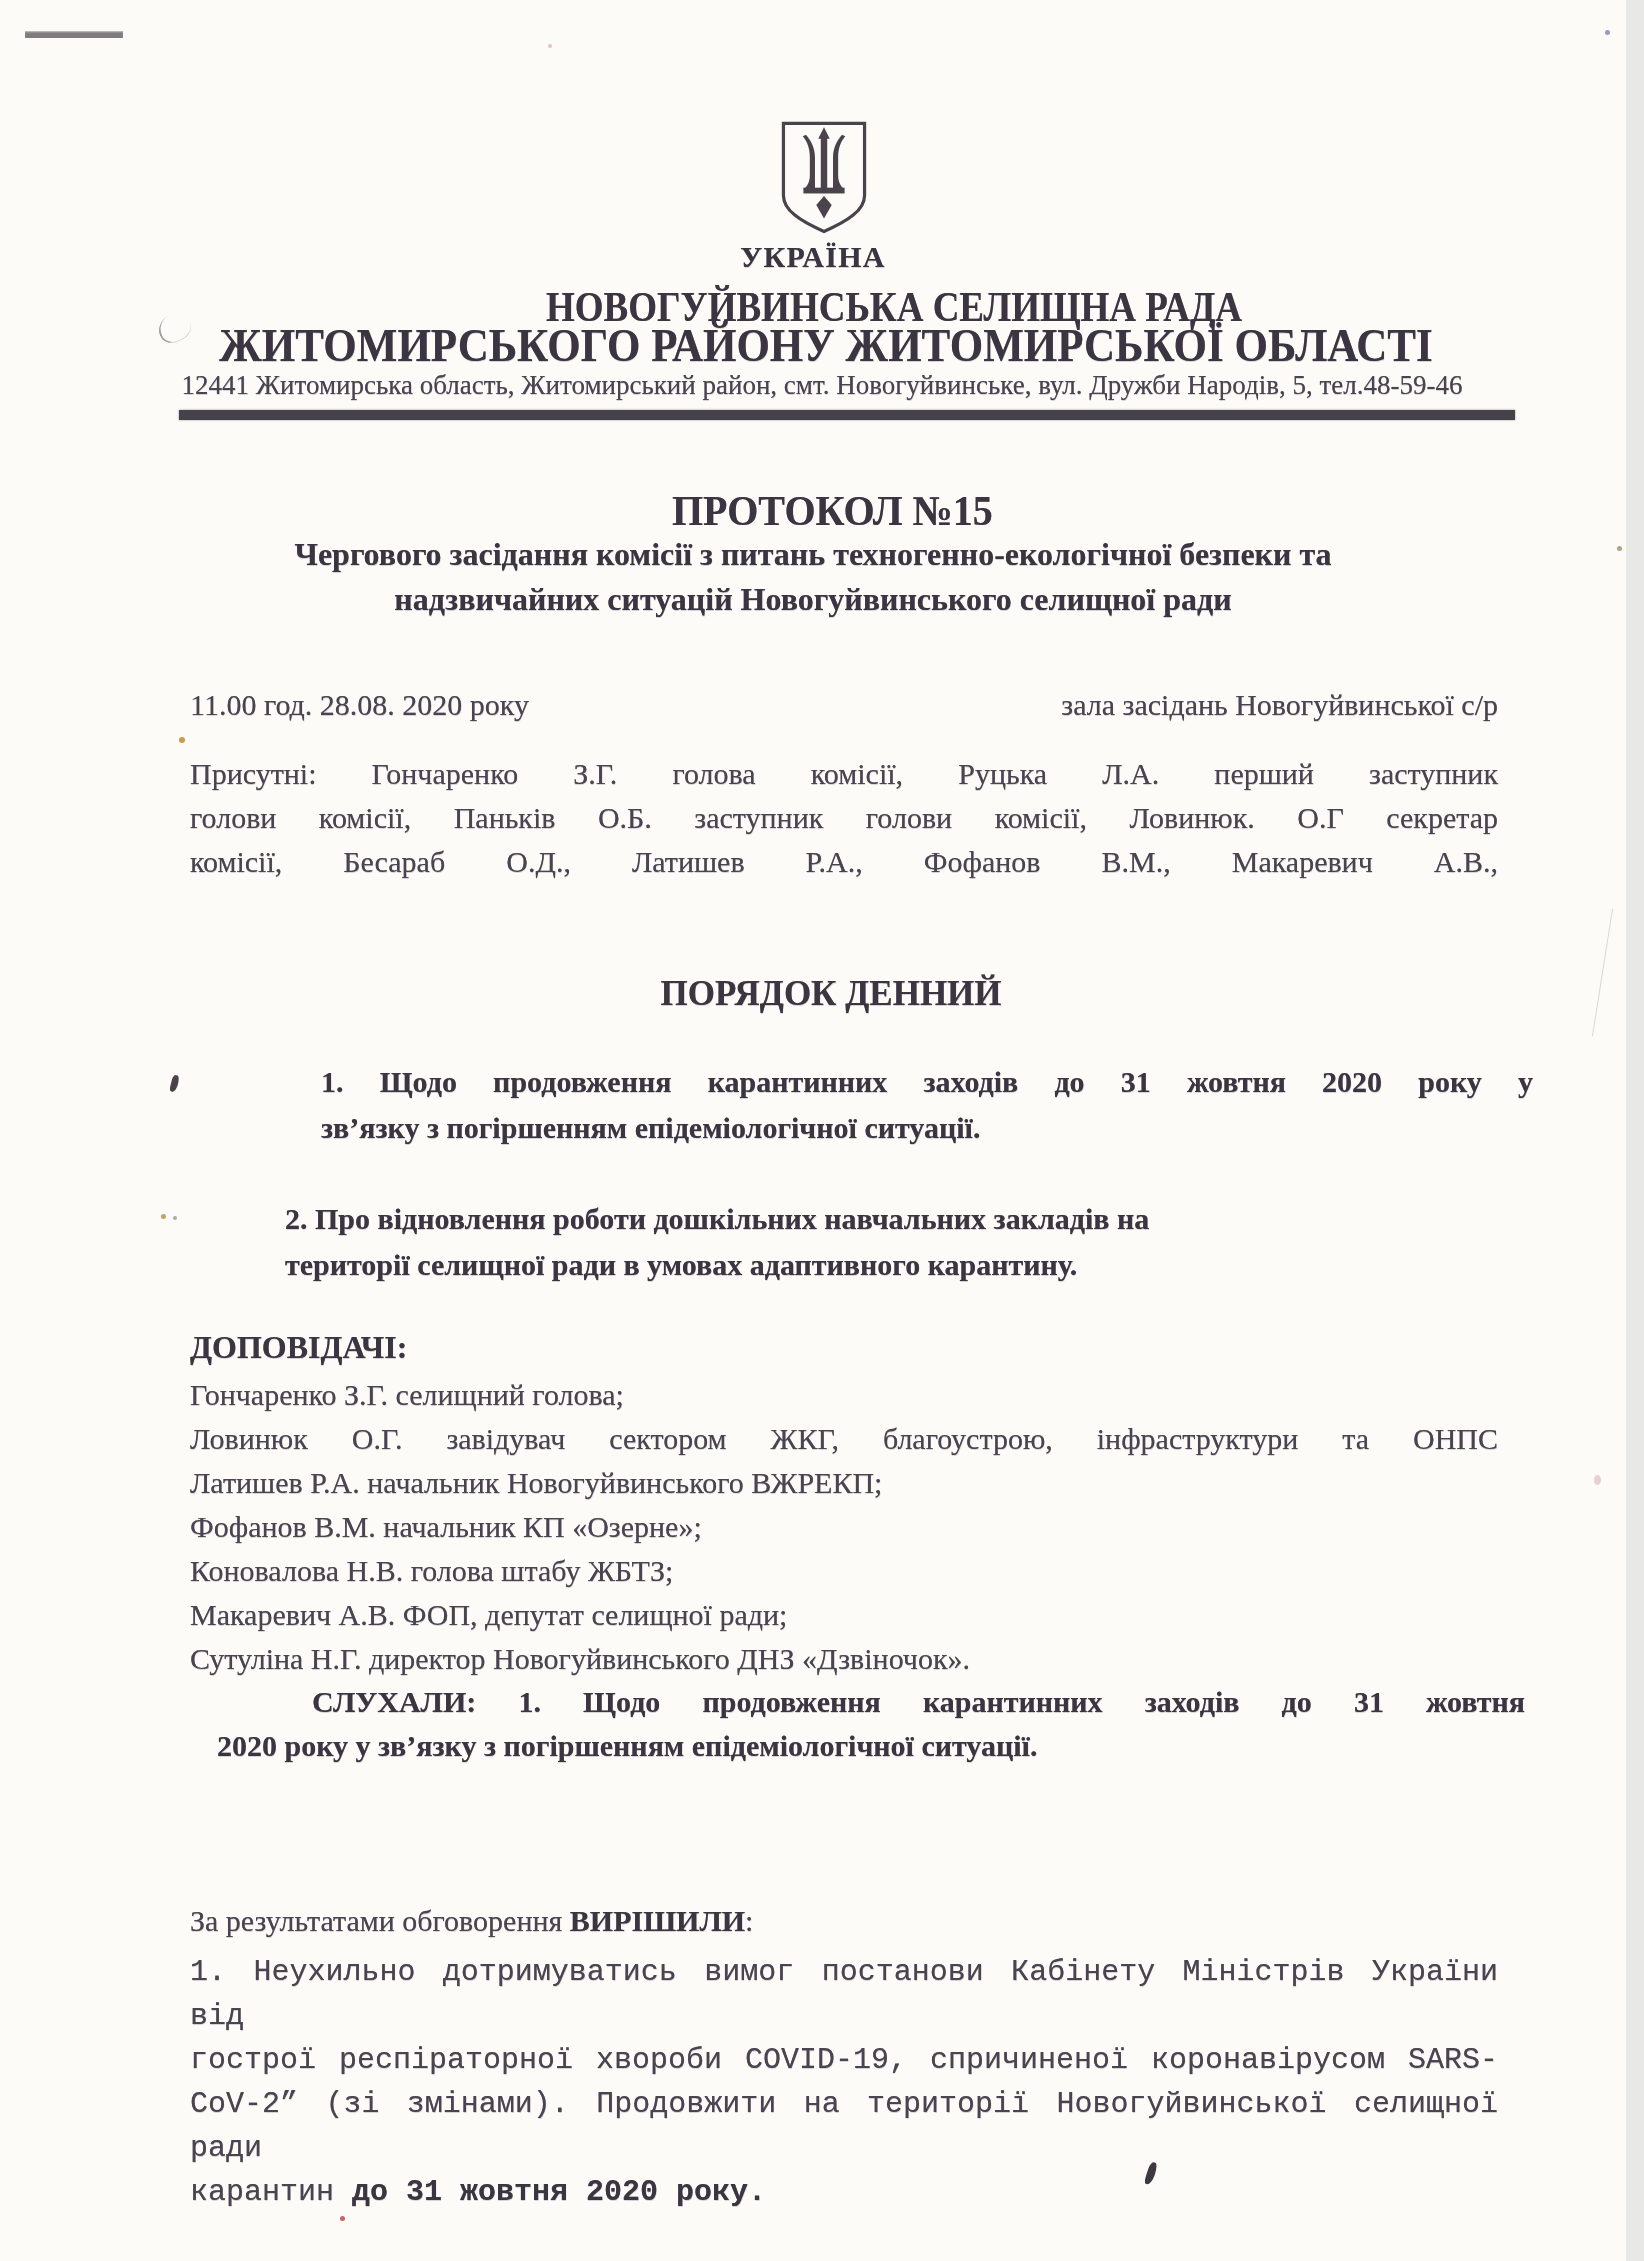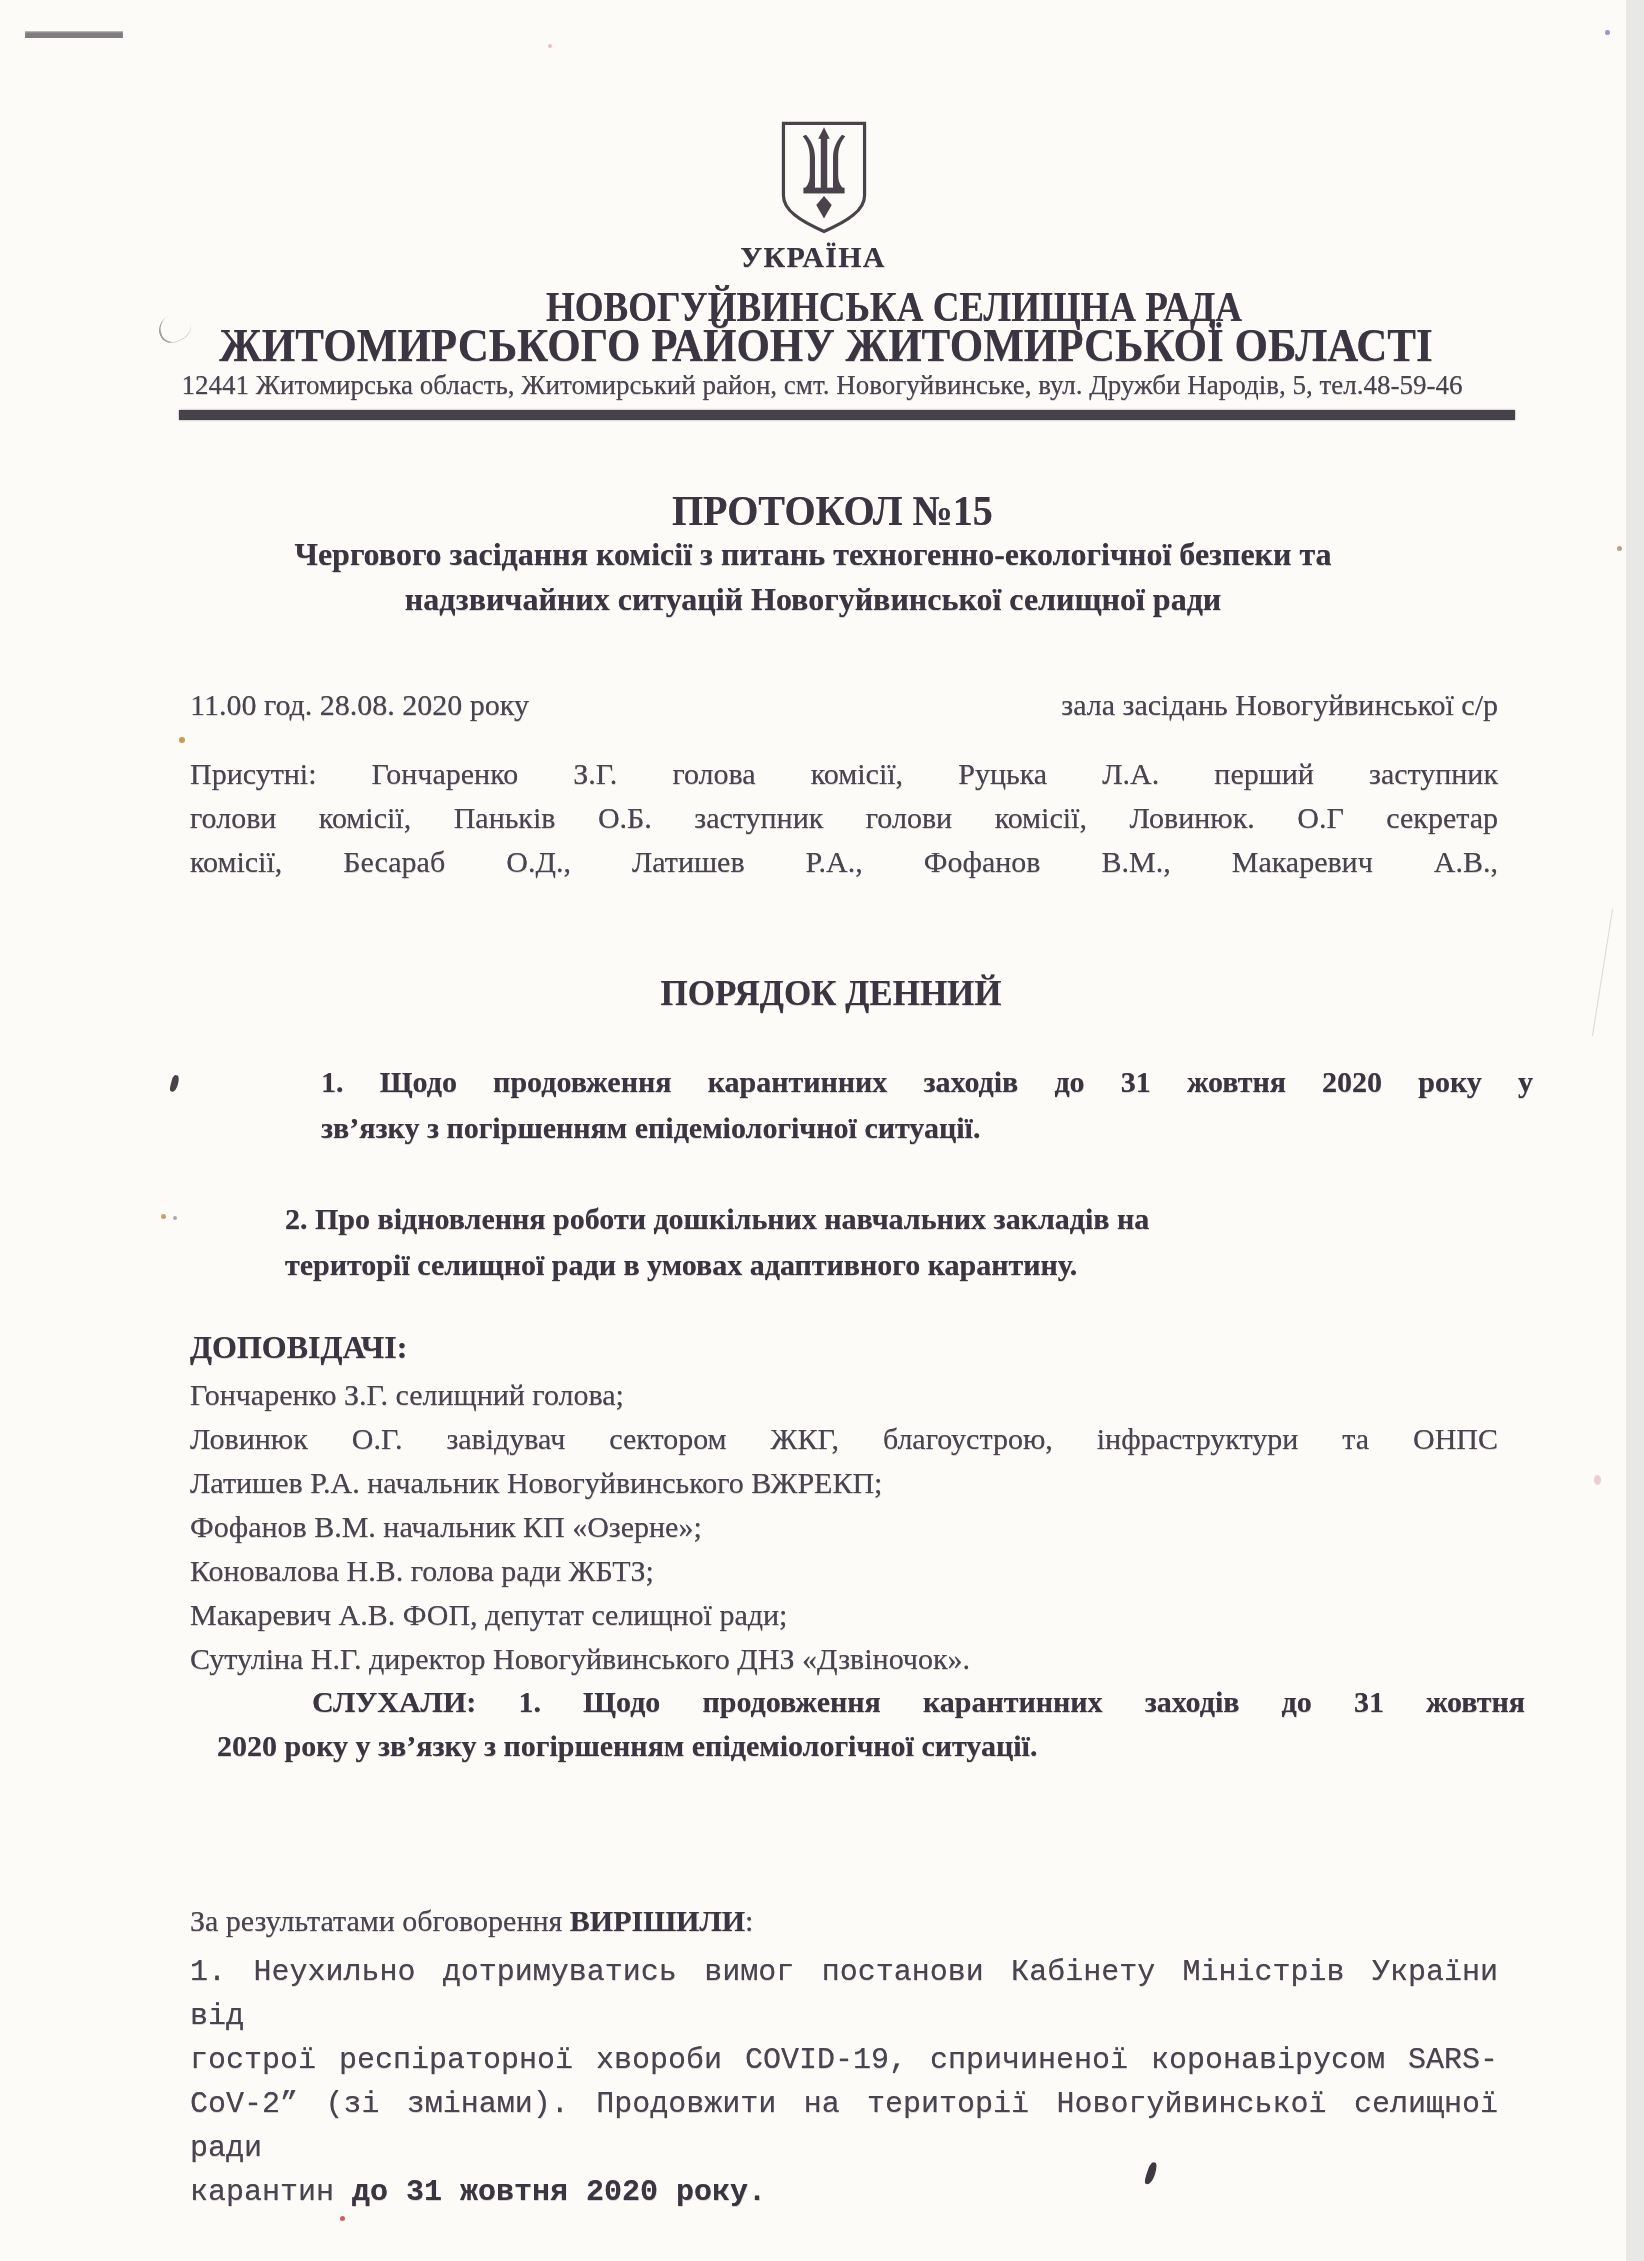--- a/index.html
+++ b/index.html
@@ -67,21 +67,21 @@
   <div class="t center b" style="top:321px;font-size:43px;transform:translateX(13px) scaleY(1.1);">ЖИТОМИРСЬКОГО РАЙОНУ  ЖИТОМИРСЬКОЇ ОБЛАСТІ</div>
 
   <div class="t center" style="top:370px;font-size:27px;transform:translateX(9px);">12441 Житомирська область, Житомирський район, смт. Новогуйвинське, вул. Дружби Народів, 5, тел.48-59-46</div>
 
   <div class="rule"></div>
 
   <div class="t center b" style="top:487px;font-size:40px;transform:translateX(19.3px) scaleY(1.06);">ПРОТОКОЛ №15</div>
 
   <div class="t center b" style="top:532px;font-size:32px;line-height:45px;">
     <div>Чергового засідання комісії з питань техногенно-екологічної безпеки та</div>
-    <div>надзвичайних ситуацій Новогуйвинської селищної ради</div>
+    <div>надзвичайних ситуацій Новогуйвинського селищної ради</div>
   </div>
 
   <div class="t cx meta-row" style="top:688px;font-size:30px;font-family:Liberation Serif, serif;">
     <span>11.00 год. 28.08. 2020 року</span>
     <span>зала засідань Новогуйвинської с/р</span>
   </div>
 
   <div class="t cx" style="top:752px;font-size:30px;line-height:44px;">
     <div class="just">Присутні:  Гончаренко З.Г. голова комісії, Руцька Л.А. перший заступник</div>
     <div class="just">голови комісії, Паньків О.Б. заступник голови комісії, Ловинюк. О.Г секретар</div>
@@ -100,21 +100,21 @@
     <div>території селищної ради в умовах адаптивного карантину.</div>
   </div>
 
   <div class="t b" style="left:190px;top:1329px;font-size:32px;">ДОПОВІДАЧІ:</div>
 
   <div class="t cx" style="top:1373px;font-size:30px;line-height:44px;">
     <div>Гончаренко З.Г.  селищний голова;</div>
     <div class="just">Ловинюк О.Г. завідувач сектором ЖКГ, благоустрою, інфраструктури та ОНПС</div>
     <div>Латишев Р.А. начальник Новогуйвинського ВЖРЕКП;</div>
     <div>Фофанов В.М. начальник КП «Озерне»;</div>
-    <div>Коновалова Н.В. голова ради ЖБТЗ;</div>
+    <div>Коновалова Н.В. голова штабу ЖБТЗ;</div>
     <div>Макаревич А.В. ФОП, депутат селищної ради;</div>
     <div>Сутуліна Н.Г. директор Новогуйвинського ДНЗ «Дзвіночок».</div>
   </div>
 
   <div class="t cx b" style="top:1680px;font-size:30px;line-height:44px;margin-left:27px;">
     <div class="just" style="padding-left:95px;">СЛУХАЛИ: 1.  Щодо продовження карантинних заходів до 31 жовтня</div>
     <div>2020 року у зв’язку з погіршенням епідеміологічної ситуації.</div>
   </div>
 
   <div class="t cx" style="top:1904px;font-size:30px;">

